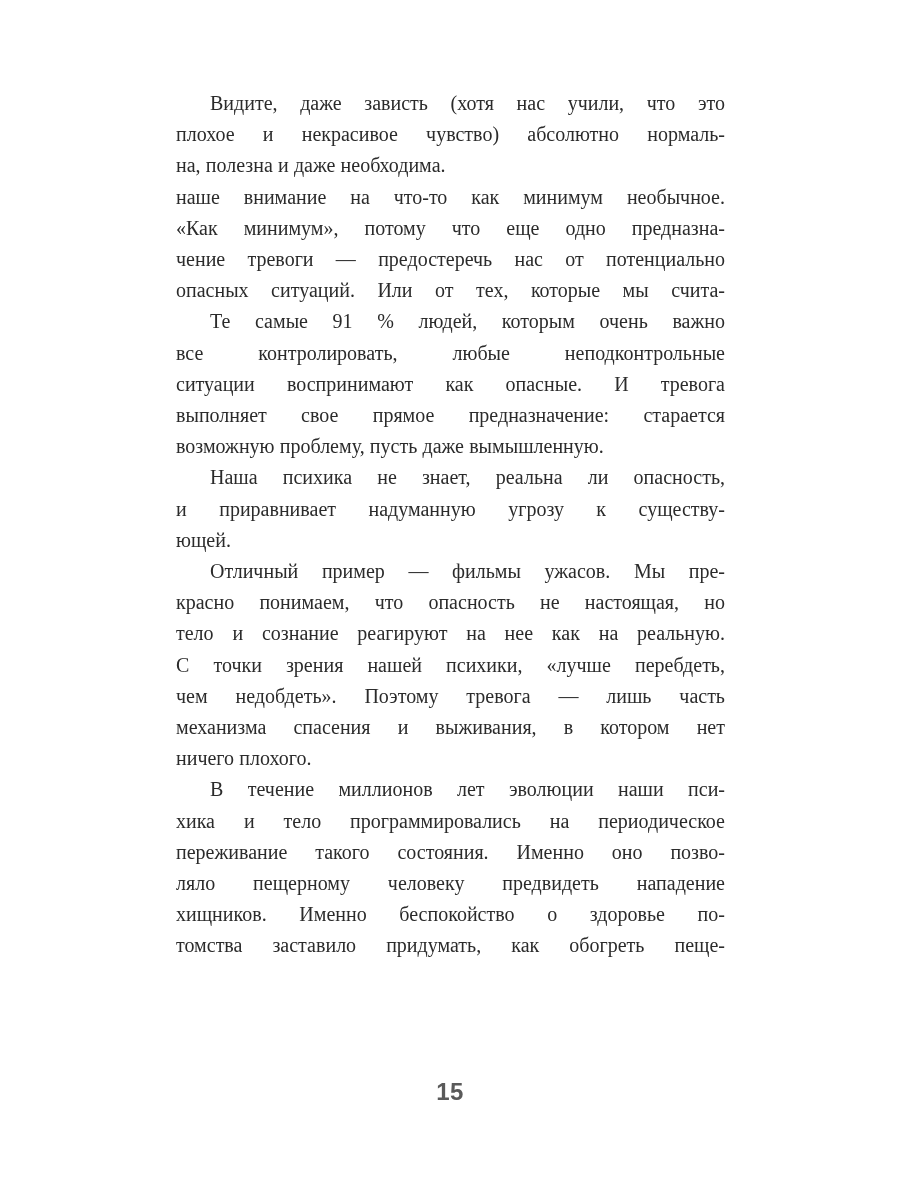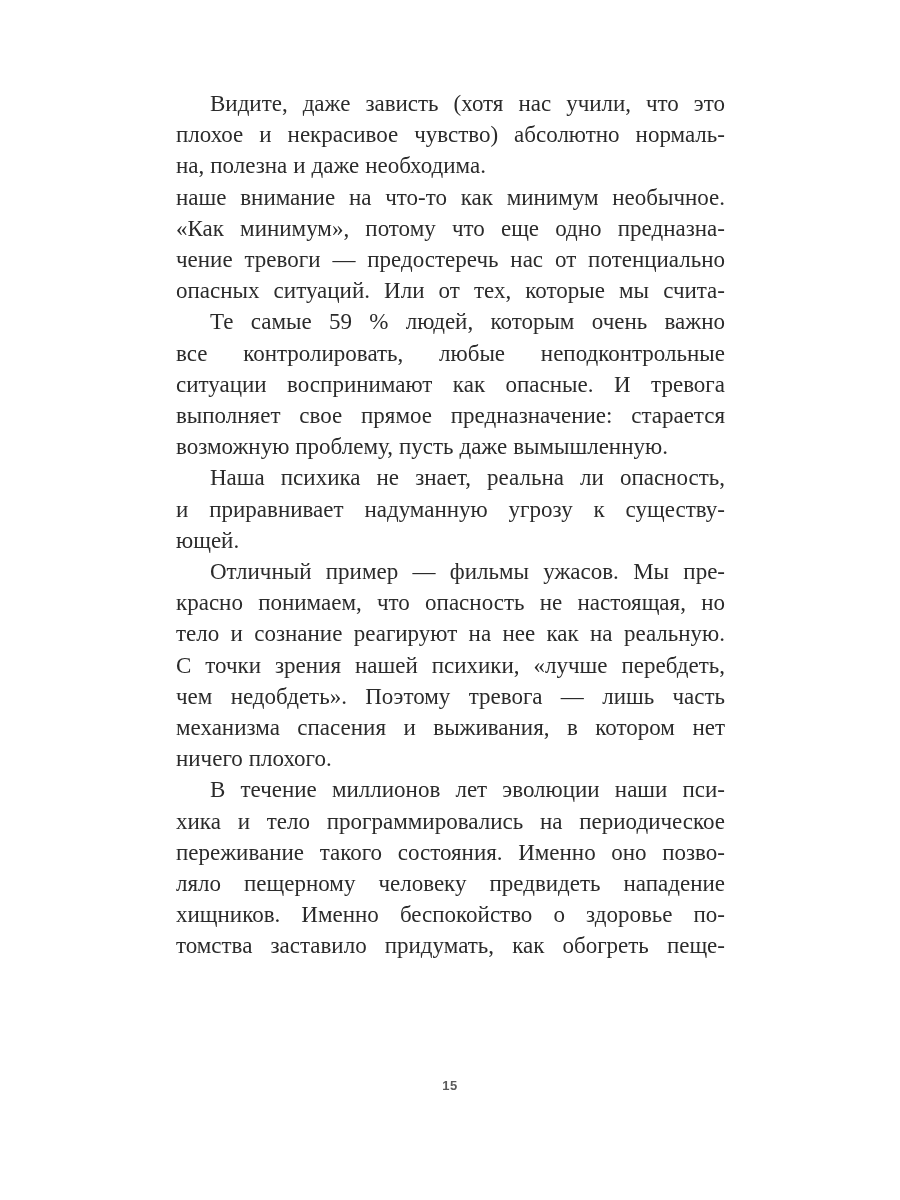--- a/index.html
+++ b/index.html
@@ -21,21 +21,21 @@
   .text-column {
     position: absolute;
     left: 176px;
     top: 88px;
     width: 549px;
   }
 
   .paragraph {
     margin: 0;
     font-family: "Liberation Serif", "DejaVu Serif", serif;
-    font-size: 23px;
+    font-size: 20px;
     line-height: 31.2px;
     color: #2b2b2b;
     text-align: justify;
     text-justify: inter-word;
     text-indent: 34px;
     -webkit-hyphens: none;
     hyphens: none;
     word-spacing: 0.01em;
   }
 
@@ -60,21 +60,21 @@
     text-align-last: left;
   }
 
   .page-number {
     position: absolute;
     left: 0;
     right: 0;
     top: 1078px;
     text-align: center;
     font-family: "Liberation Sans", "DejaVu Sans", sans-serif;
-    font-size: 13px;
+    font-size: 24px;
     font-weight: bold;
     color: #5a5a5a;
     letter-spacing: 0.5px;
   }
 </style>
 </head>
 <body>
 
 <div class="page">
 
@@ -87,21 +87,21 @@
     </p>
 
     <p class="paragraph">
       <span class="ln j">наше внимание на что-то как минимум необычное.</span>
       <span class="ln j">«Как минимум», потому что еще одно предназна-</span>
       <span class="ln j">чение тревоги — предостеречь нас от потенциально</span>
       <span class="ln j">опасных ситуаций. Или от тех, которые мы счита-</span>
     </p>
 
     <p class="paragraph">
-      <span class="ln first j">Те самые 59 % людей, которым очень важно</span>
+      <span class="ln first j">Те самые 91 % людей, которым очень важно</span>
       <span class="ln j">все контролировать, любые неподконтрольные</span>
       <span class="ln j">ситуации воспринимают как опасные. И тревога</span>
       <span class="ln j">выполняет свое прямое предназначение: старается</span>
       <span class="ln last">возможную проблему, пусть даже вымышленную.</span>
     </p>
 
     <p class="paragraph">
       <span class="ln first j">Наша психика не знает, реальна ли опасность,</span>
       <span class="ln j">и приравнивает надуманную угрозу к существу-</span>
       <span class="ln last">ющей.</span>

